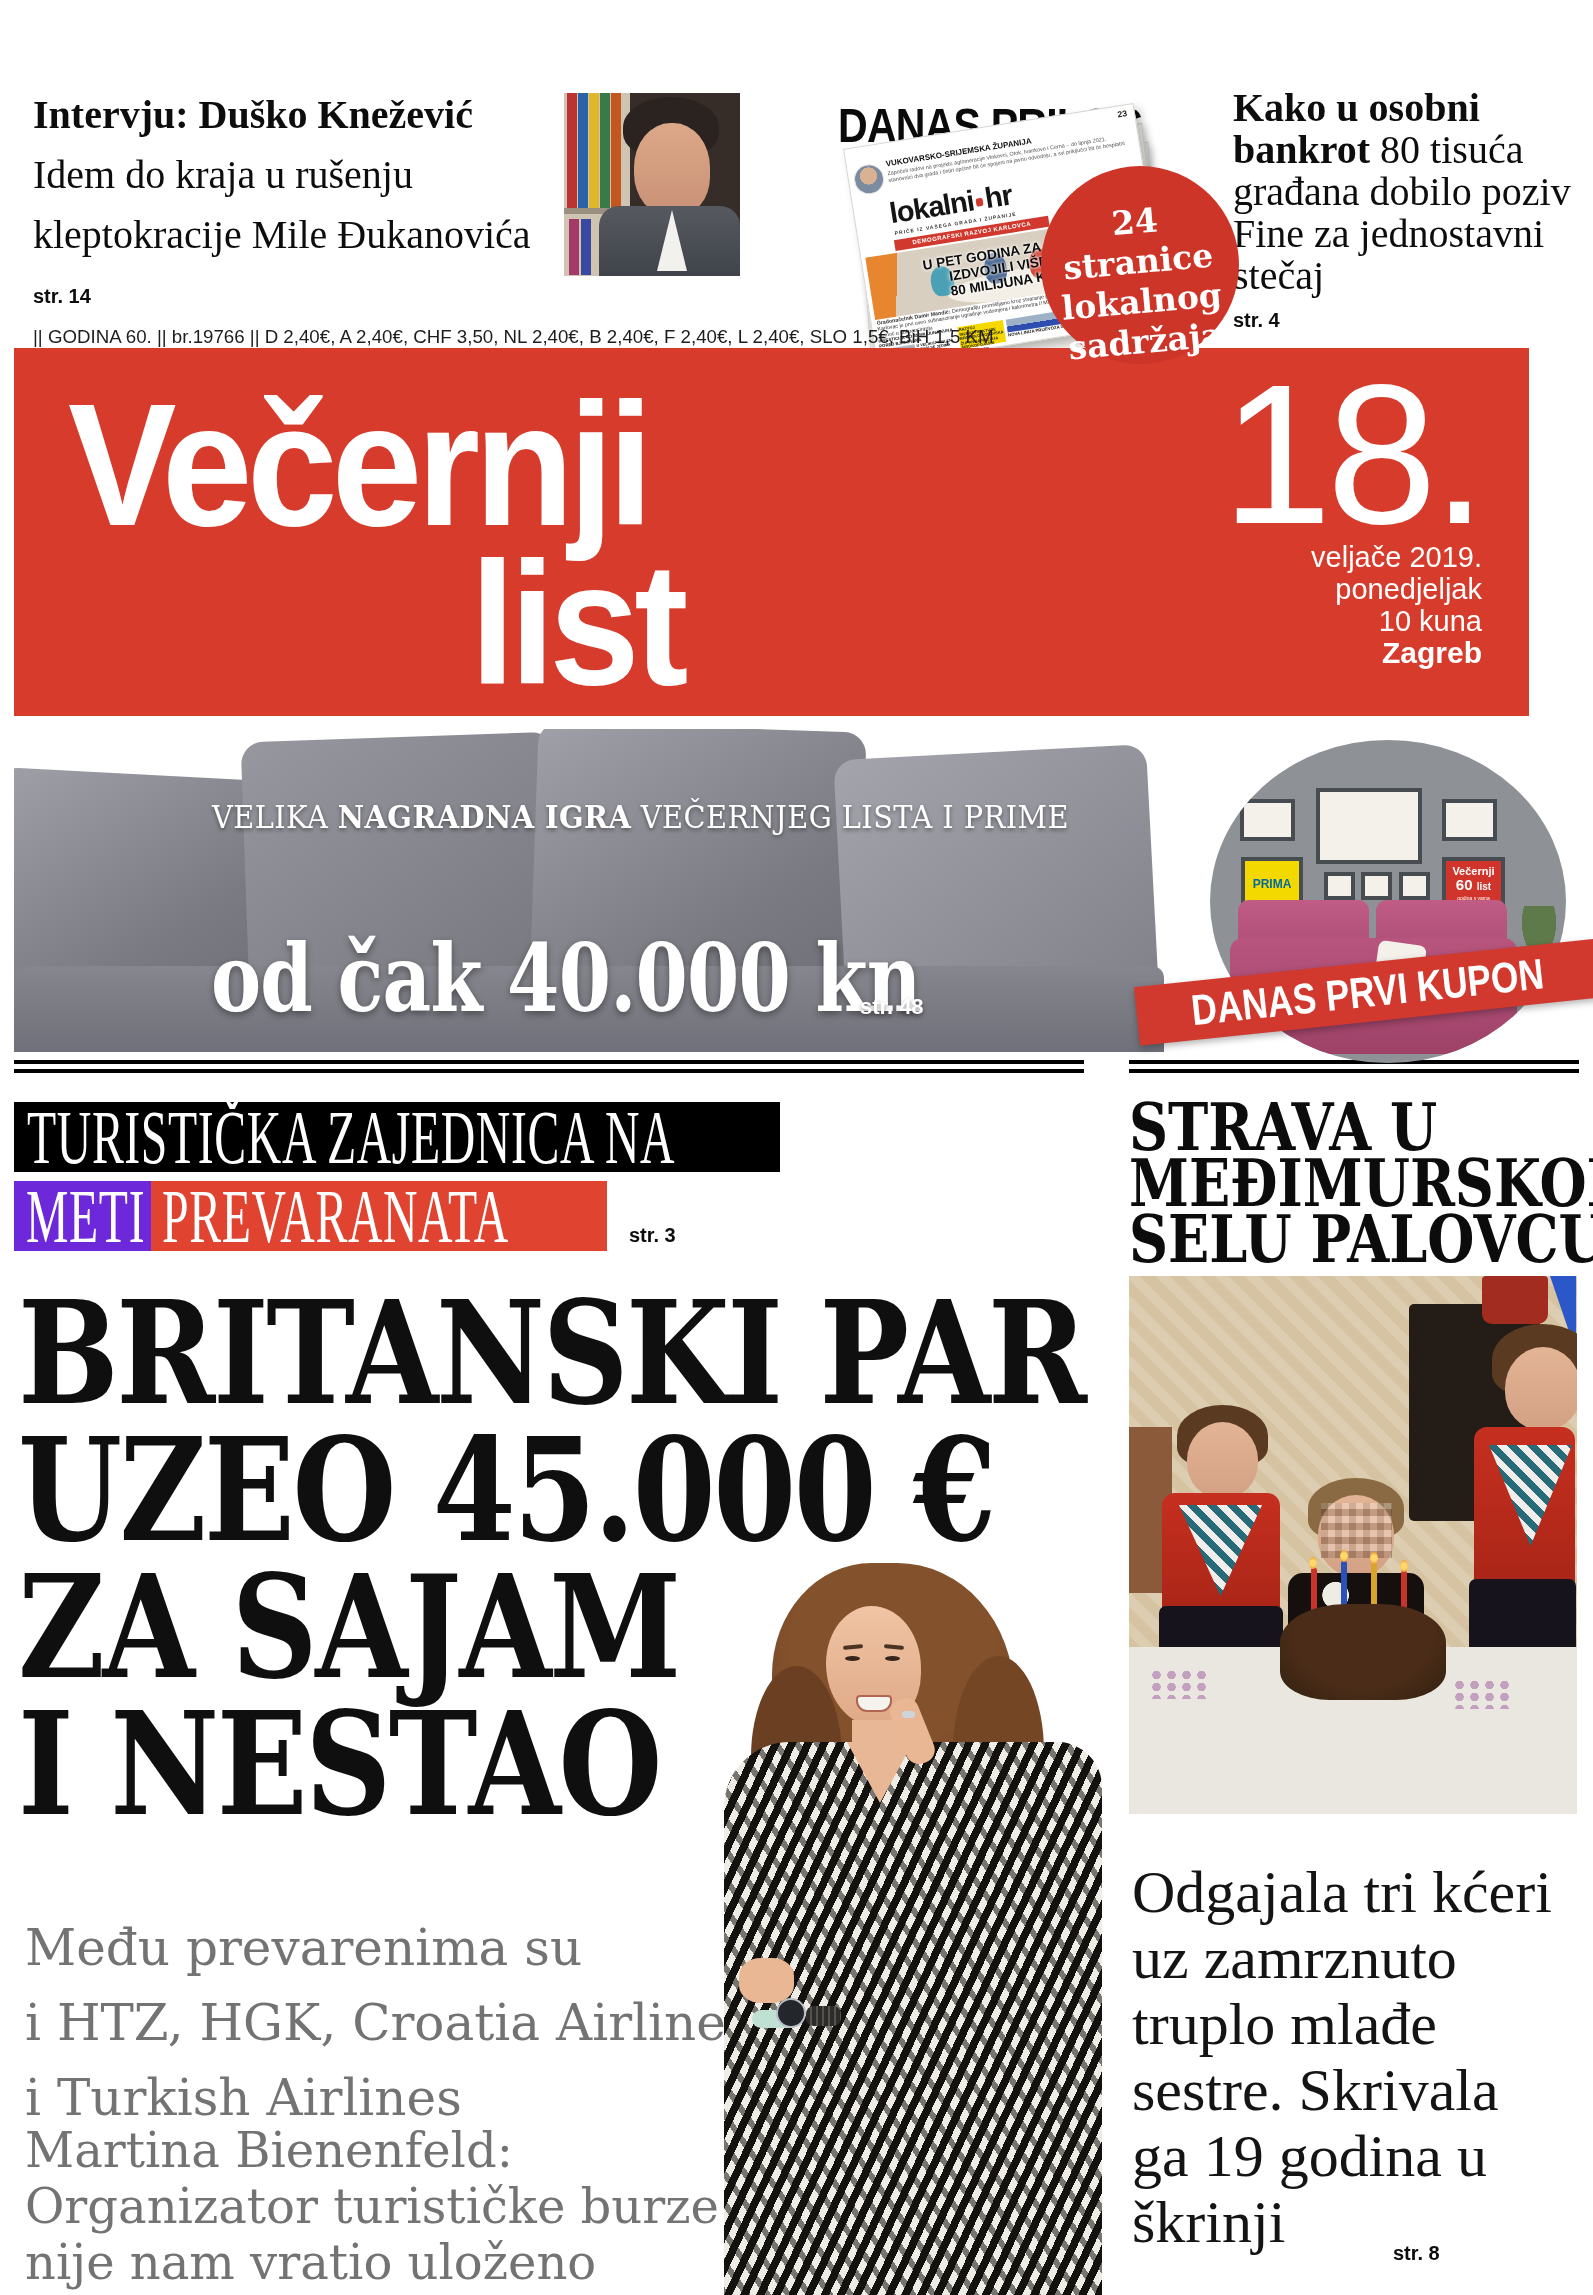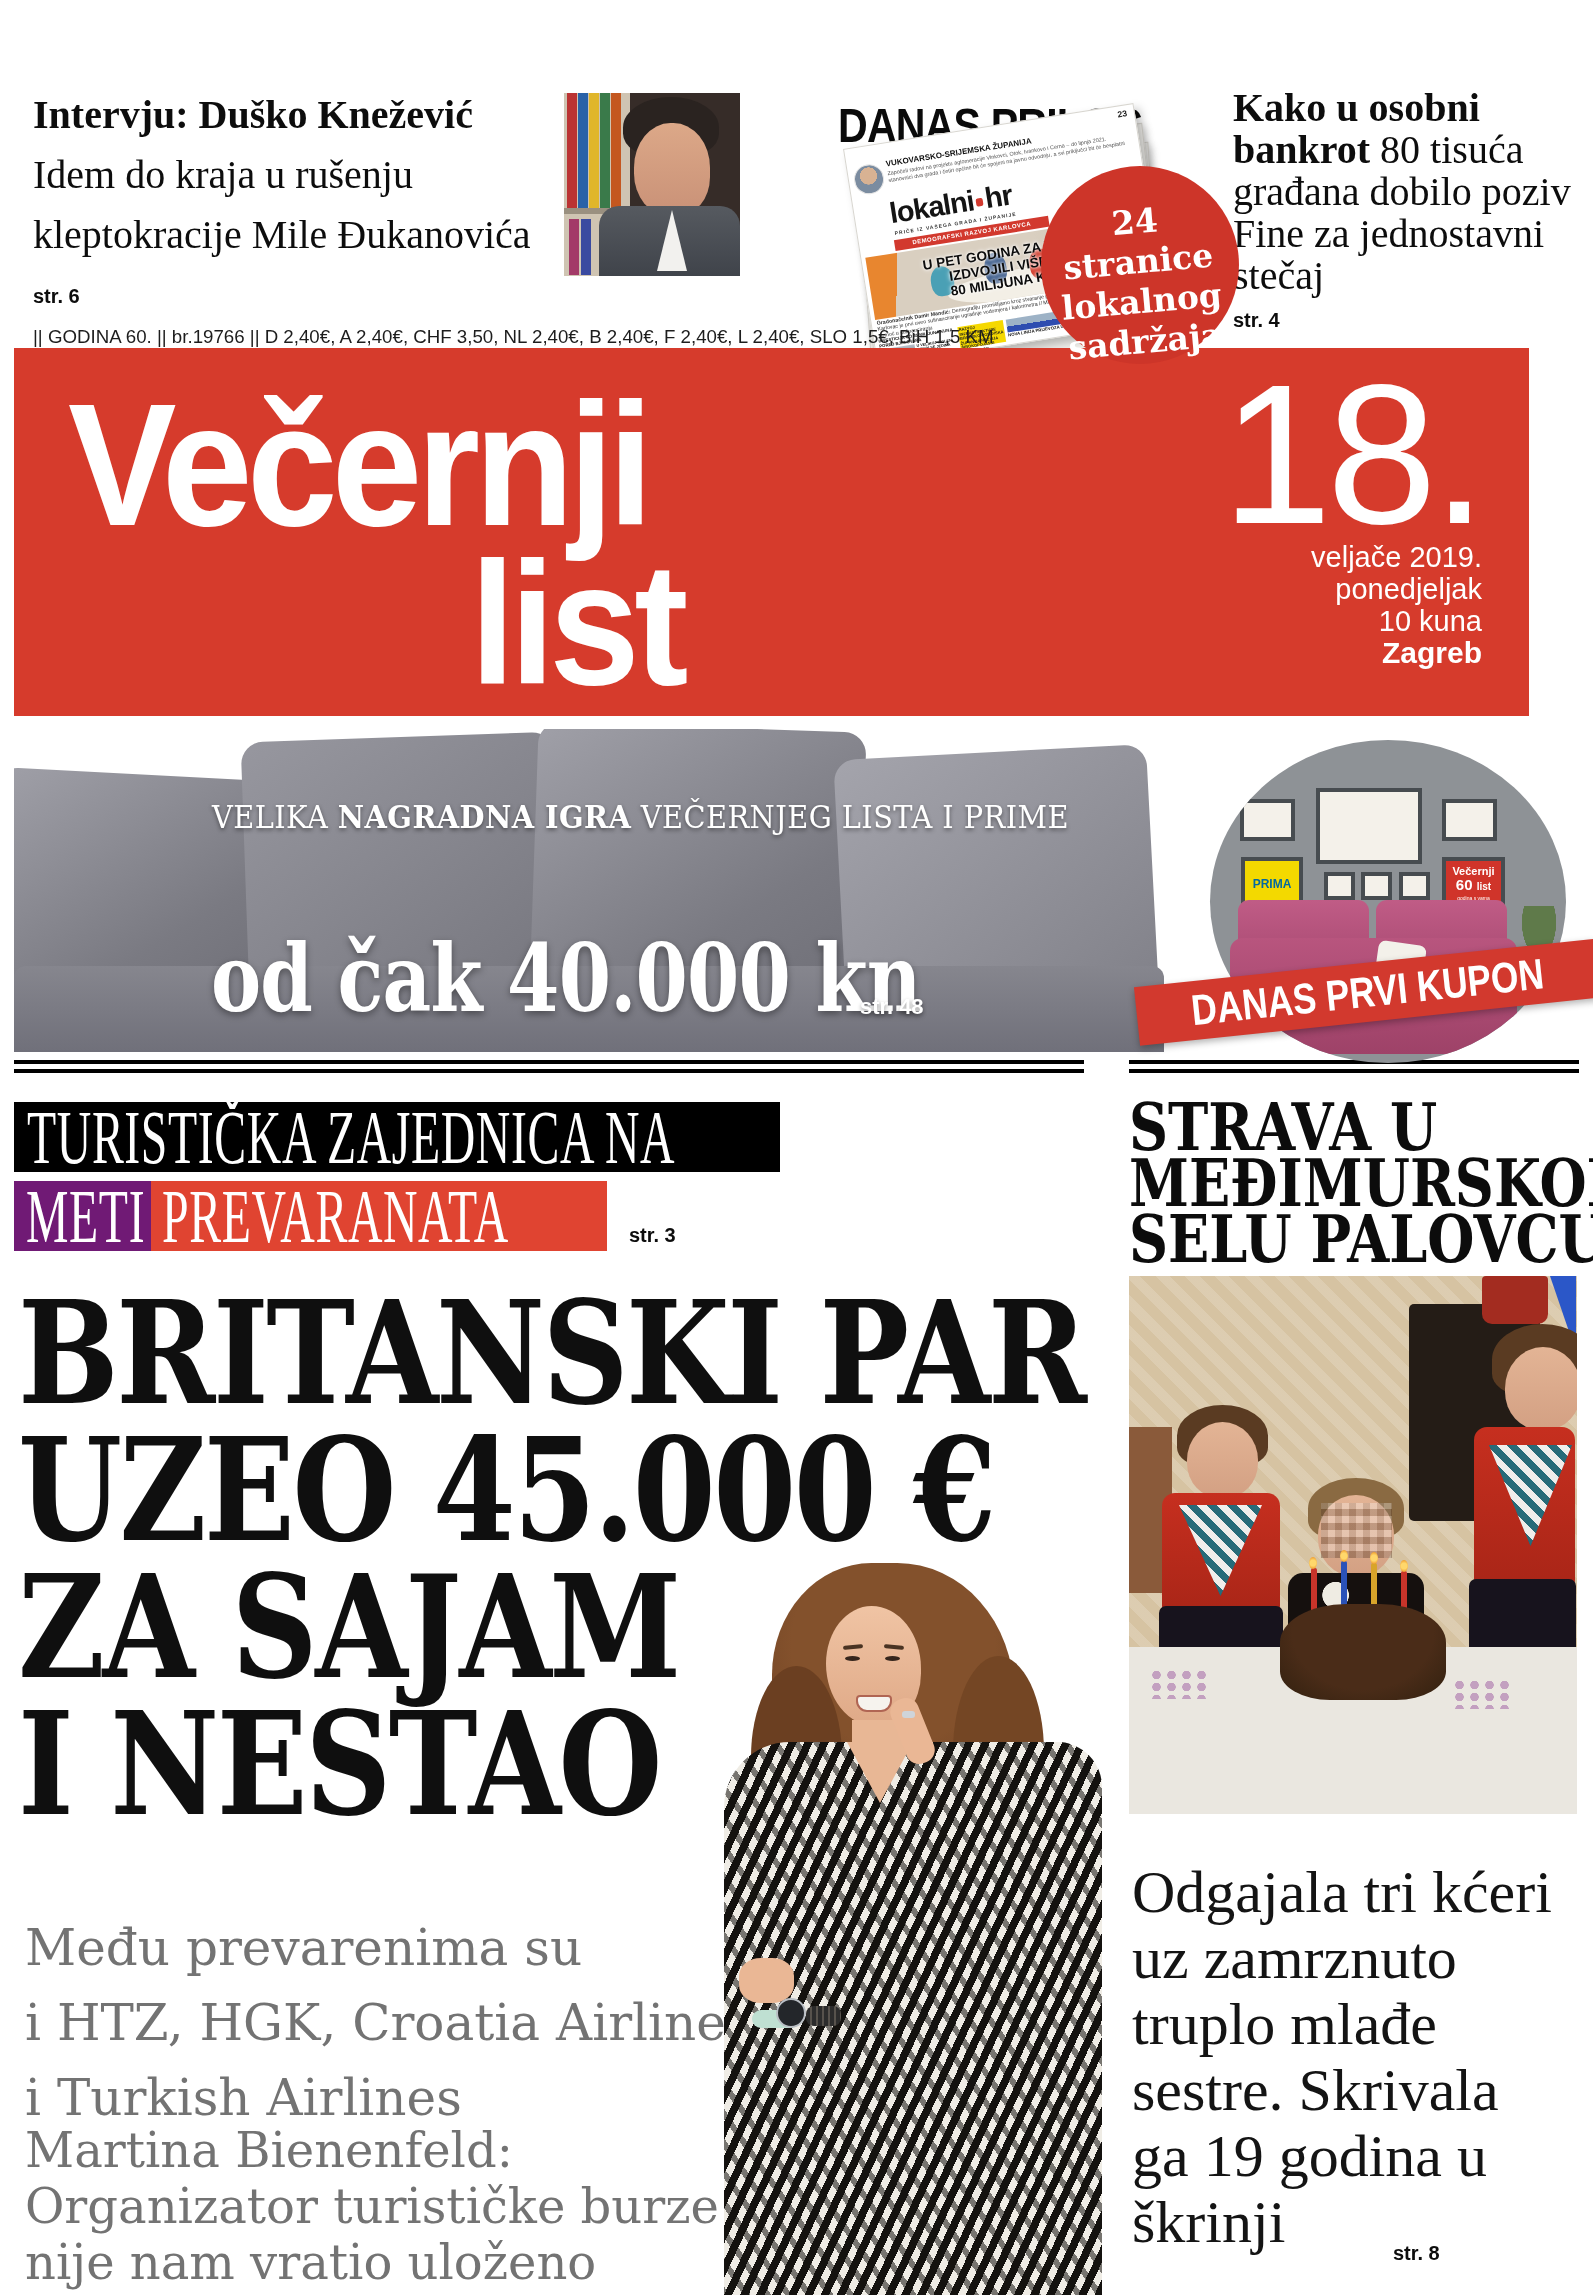--- a/index.html
+++ b/index.html
@@ -96,21 +96,21 @@
   .ribbon{left:1137px;top:987px;width:464px;height:59px;background:#d2392e;transform:rotate(-6deg);transform-origin:left center;
           z-index:7;box-shadow:0 3px 7px rgba(0,0,0,.3);text-align:center;}
   .ribbon>span{display:inline-block;color:#fff;font-weight:900;font-size:43px;line-height:59px;letter-spacing:0;
                transform:scaleX(.82);transform-origin:center;white-space:nowrap;}
 
   
   .rule{position:absolute;height:3.5px;background:#000;}
 
   
   .kickbar1{left:14px;top:1102px;width:766px;height:70px;background:#000;}
-  .kickbar-meti{left:14px;top:1181px;width:137px;height:70px;background:#701a75;}
+  .kickbar-meti{left:14px;top:1181px;width:137px;height:70px;background:#6d28d9;}
   .kickbar-red{left:151px;top:1181px;width:456px;height:70px;background:#e04431;}
   .kicktext{color:#fff;font-family:"Liberation Serif",serif;font-size:77px;line-height:70px;letter-spacing:1px;}
   .kicktext>span{display:inline-block;transform:scaleX(.62);transform-origin:left top;white-space:nowrap;}
   .lead-ref{left:629px;top:1224px;}
   .lead-headline{left:18px;top:1285px;font-family:"DejaVu Serif",serif;font-weight:bold;font-size:142px;line-height:137px;
                  color:#0f0f0f;letter-spacing:-3px;}
   .lead-headline>span{display:inline-block;transform:scaleX(.84);transform-origin:left top;}
   .deck{font-family:"DejaVu Serif",serif;color:#737373;}
   .deck1{left:25px;top:1911px;font-size:50px;line-height:75px;}
   .deck2{left:25px;top:2122px;font-size:48px;line-height:56px;}
@@ -175,21 +175,21 @@
   .w-coil{position:absolute;left:110px;top:446px;width:35px;height:20px;background:repeating-linear-gradient(90deg,#2c2c2c 0 4px,#57524c 4px 6px);border-radius:8px;}
 </style>
 </head>
 <body>
 
 <div class="page">
 
   <div class="abs top-article" style="left:33px;top:85px;width:509px;">
     <span class="b">Intervju: Duško Knežević</span><span> Idem do kraja u rušenju kleptokracije Mile Đukanovića</span>
   </div>
-  <div class="abs pageref" style="left:33px;top:285px;">str. 6</div>
+  <div class="abs pageref" style="left:33px;top:285px;">str. 14</div>
 
   <div class="abs man-photo">
     <div class="abs mp-shelf"></div>
     <div class="abs mp-book" style="left:3px;background:#b33;"></div>
     <div class="abs mp-book" style="left:14px;background:#2a62a8;"></div>
     <div class="abs mp-book" style="left:25px;background:#e0b62a;"></div>
     <div class="abs mp-book" style="left:36px;background:#3a7a4a;"></div>
     <div class="abs mp-book" style="left:47px;background:#c4571f;"></div>
     <div class="abs mp-shelfline" style="top:115px;"></div>
     <div class="abs mp-book" style="left:5px;top:126px;height:56px;background:#a33a68;"></div>

